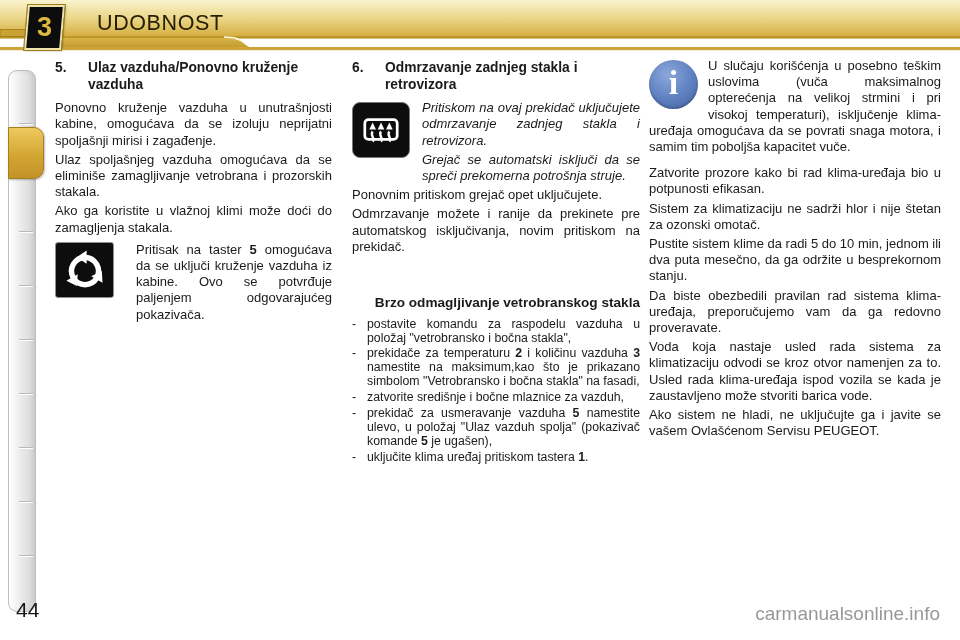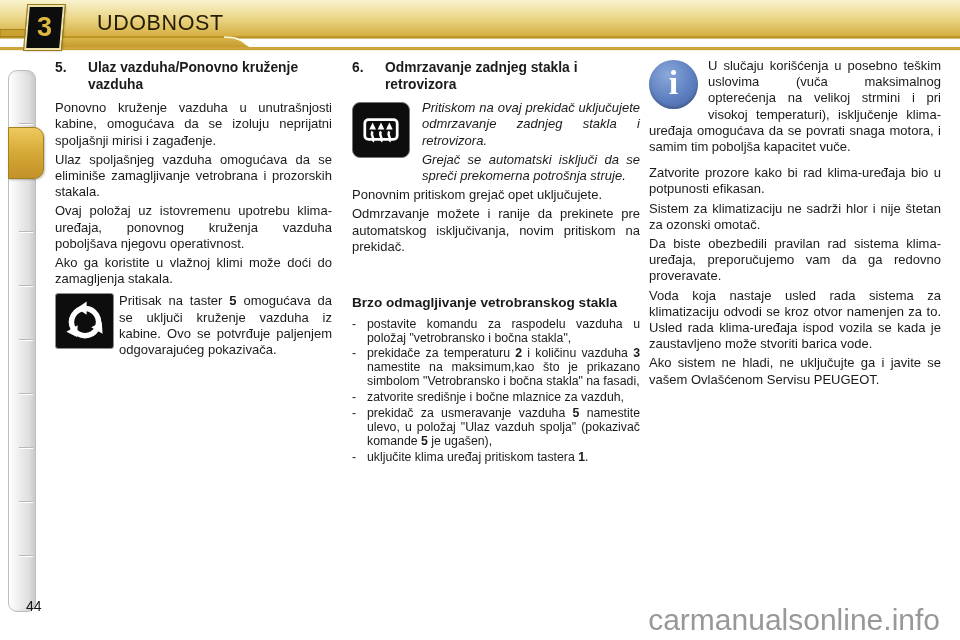--- a/index.html
+++ b/index.html
@@ -44,46 +44,46 @@
     box-shadow:1px 1px 2px rgba(0,0,0,.25);
   }
   
   .col{position:absolute;top:60px;text-align:justify;font-size:13px;line-height:16.2px;}
   .col1{left:55px;width:277px;}
   .col2{left:352px;width:288px;}
   .col3{left:649px;width:292px;top:58px;}
   .col p{margin:0 0 3px 0;}
   .h2{display:grid;grid-template-columns:33px 1fr;font-weight:bold;
       font-size:13.8px;line-height:16.6px;margin-bottom:7px;text-align:left;}
-  .h3{font-weight:bold;font-size:13.6px;line-height:16.6px;margin:40px 0 6px 0;text-align:left;}
+  .h3{font-weight:bold;font-size:13.6px;line-height:16.6px;margin:40px 0 6px 0;text-align:right;}
   .gap{margin-top:18px;}
   
-  .iconrow{display:flex;gap:5px;margin:6px 0 3px 0;}
+  .iconrow{display:flex;gap:22px;margin:6px 0 3px 0;}
   .iconrow p{flex:1;margin:0;}
   
   .float-icon{float:left;margin:2px 12px 20px 0;}
   .float-icon.info{margin:2px 10px 8px 0;}
   
   .blk-icon{width:57px;height:54px;background:#0d0d0d;border:1px solid #8f8f8f;
     border-radius:3px;display:flex;align-items:center;justify-content:center;flex:0 0 auto;}
   .blk-icon.defrost{width:56px;height:54px;border-radius:8px;border-color:#777;}
   .info-icon{width:49px;height:49px;border-radius:50%;
     background:radial-gradient(circle at 38% 30%,#8ba8da 0%,#5d7fc0 55%,#47649e 100%);
     display:flex;align-items:center;justify-content:center;
     box-shadow:inset 0 -2px 3px rgba(0,0,0,.2);}
   .info-icon span{font-family:"Liberation Serif",serif;font-weight:bold;font-size:34px;
     color:#ffffff;line-height:1;margin-top:-3px;}
   
   .bullets{margin-top:2px;}
   .bullet{display:grid;grid-template-columns:15px 1fr;
     font-size:12.3px;line-height:13.9px;margin-bottom:2px;}
   .bullet .dash{text-align:left;}
   
-  .pagenum{position:absolute;left:26px;top:598px;font-size:14px;color:#151515;text-align:center;}
-  .watermark{position:absolute;right:20px;top:603px;font-size:30px;color:#989898;}
+  .pagenum{position:absolute;left:16px;top:598px;font-size:21px;color:#151515;text-align:center;}
+  .watermark{position:absolute;right:20px;top:603px;font-size:19px;color:#989898;}
   b{font-weight:bold;}
 </style>
 </head>
 <body>
 
 <div>
   <svg class="header-svg" width="960" height="58" viewBox="0 0 960 58" aria-hidden="true">
     <defs>
       <linearGradient id="gBand" x1="0" y1="0" x2="0" y2="1">
         <stop offset="0" stop-color="#f9f3cf"></stop>
@@ -121,21 +121,20 @@
   <div class="tab-active"></div>
 </div>
 
 <section class="col col1">
   <div class="h2">
     <span>5.</span>
     <span>Ulaz vazduha/Ponovno kruženje vazduha</span>
   </div>
   <p>Ponovno kruženje vazduha u unutrašnjosti kabine, omogućava da se izoluju neprijatni spoljašnji mirisi i zagađenje.</p>
   <p>Ulaz spoljašnjeg vazduha omogućava da se eliminiše zamagljivanje vetrobrana i prozorskih stakala.</p>
-  <p class="gap">Ovaj položaj uz istovremenu upotrebu klima-uređaja, ponovnog kruženja vazduha poboljšava njegovu operativnost.</p>
   <p>Ako ga koristite u vlažnoj klimi može doći do zamagljenja stakala.</p>
 
   <div class="iconrow">
     <div class="blk-icon">
       <svg width="48" height="48" viewBox="0 0 44 44" aria-hidden="true">
         <g stroke="#ffffff" stroke-width="5" fill="none">
           <path d="M22,10.5 A12.5,12.5 0 0 0 11.2,29"></path>
           <path d="M11.2,29.3 A12.5,12.5 0 0 0 32.8,29.3"></path>
           <path d="M32.8,29 A12.5,12.5 0 0 0 22,10.5"></path>
         </g>
@@ -202,19 +201,20 @@
   </div>
 </section>
 
 <section class="col col3">
   <div class="float-icon info info-icon">
       <span>i</span>
     </div>
   <p>U slučaju korišćenja u posebno teškim uslovima (vuča maksimalnog opterećenja na velikoj strmini i pri visokoj temperaturi), isključenje klima-uređaja omogućava da se povrati snaga motora, i samim tim poboljša kapacitet vuče.</p>
   <p style="clear:left;margin-top:10px;">Zatvorite prozore kako bi rad klima-uređaja bio u potpunosti efikasan.</p>
   <p>Sistem za klimatizaciju ne sadrži hlor i nije štetan za ozonski omotač.</p>
+  <p>Pustite sistem klime da radi 5 do 10 min, jednom ili dva puta mesečno, da ga održite u besprekornom stanju.</p>
   <p>Da biste obezbedili pravilan rad sistema klima-uređaja, preporučujemo vam da ga redovno proveravate.</p>
   <p>Voda koja nastaje usled rada sistema za klimatizaciju odvodi se kroz otvor namenjen za to. Usled rada klima-uređaja ispod vozila se kada je zaustavljeno može stvoriti barica vode.</p>
   <p>Ako sistem ne hladi, ne uključujte ga i javite se vašem Ovlašćenom Servisu PEUGEOT.</p>
 </section>
 
 <div class="pagenum">44</div>
 <div class="watermark">carmanualsonline.info</div>
 
 </body></html>

